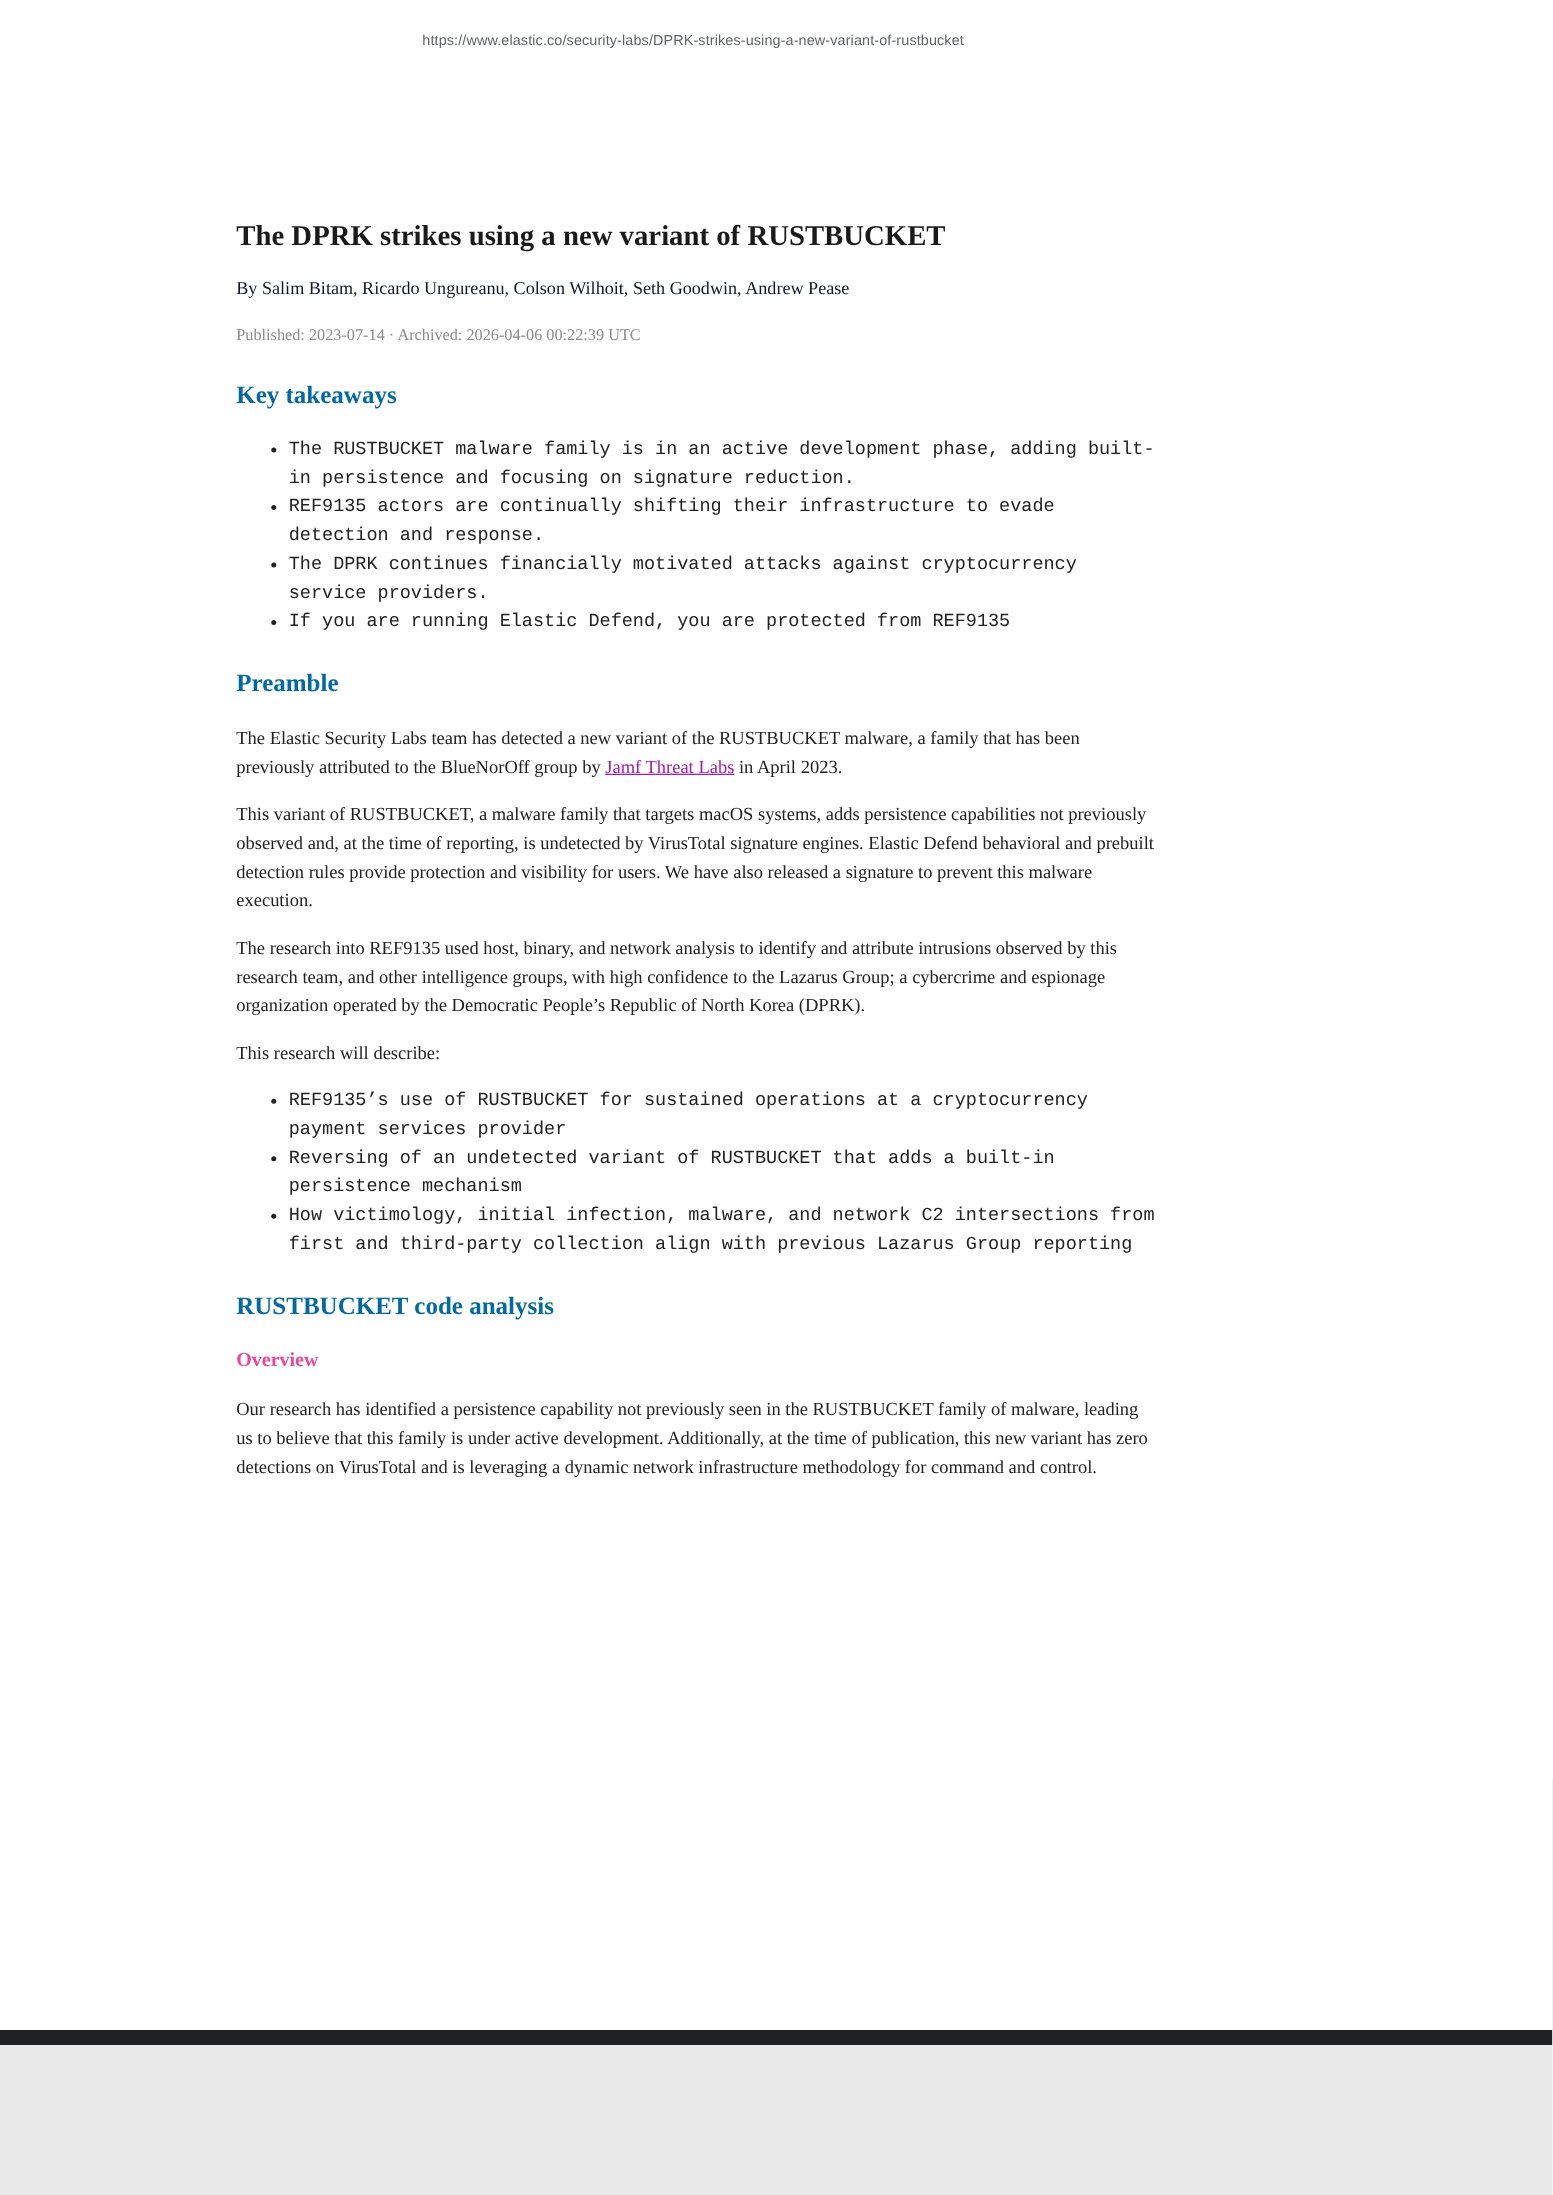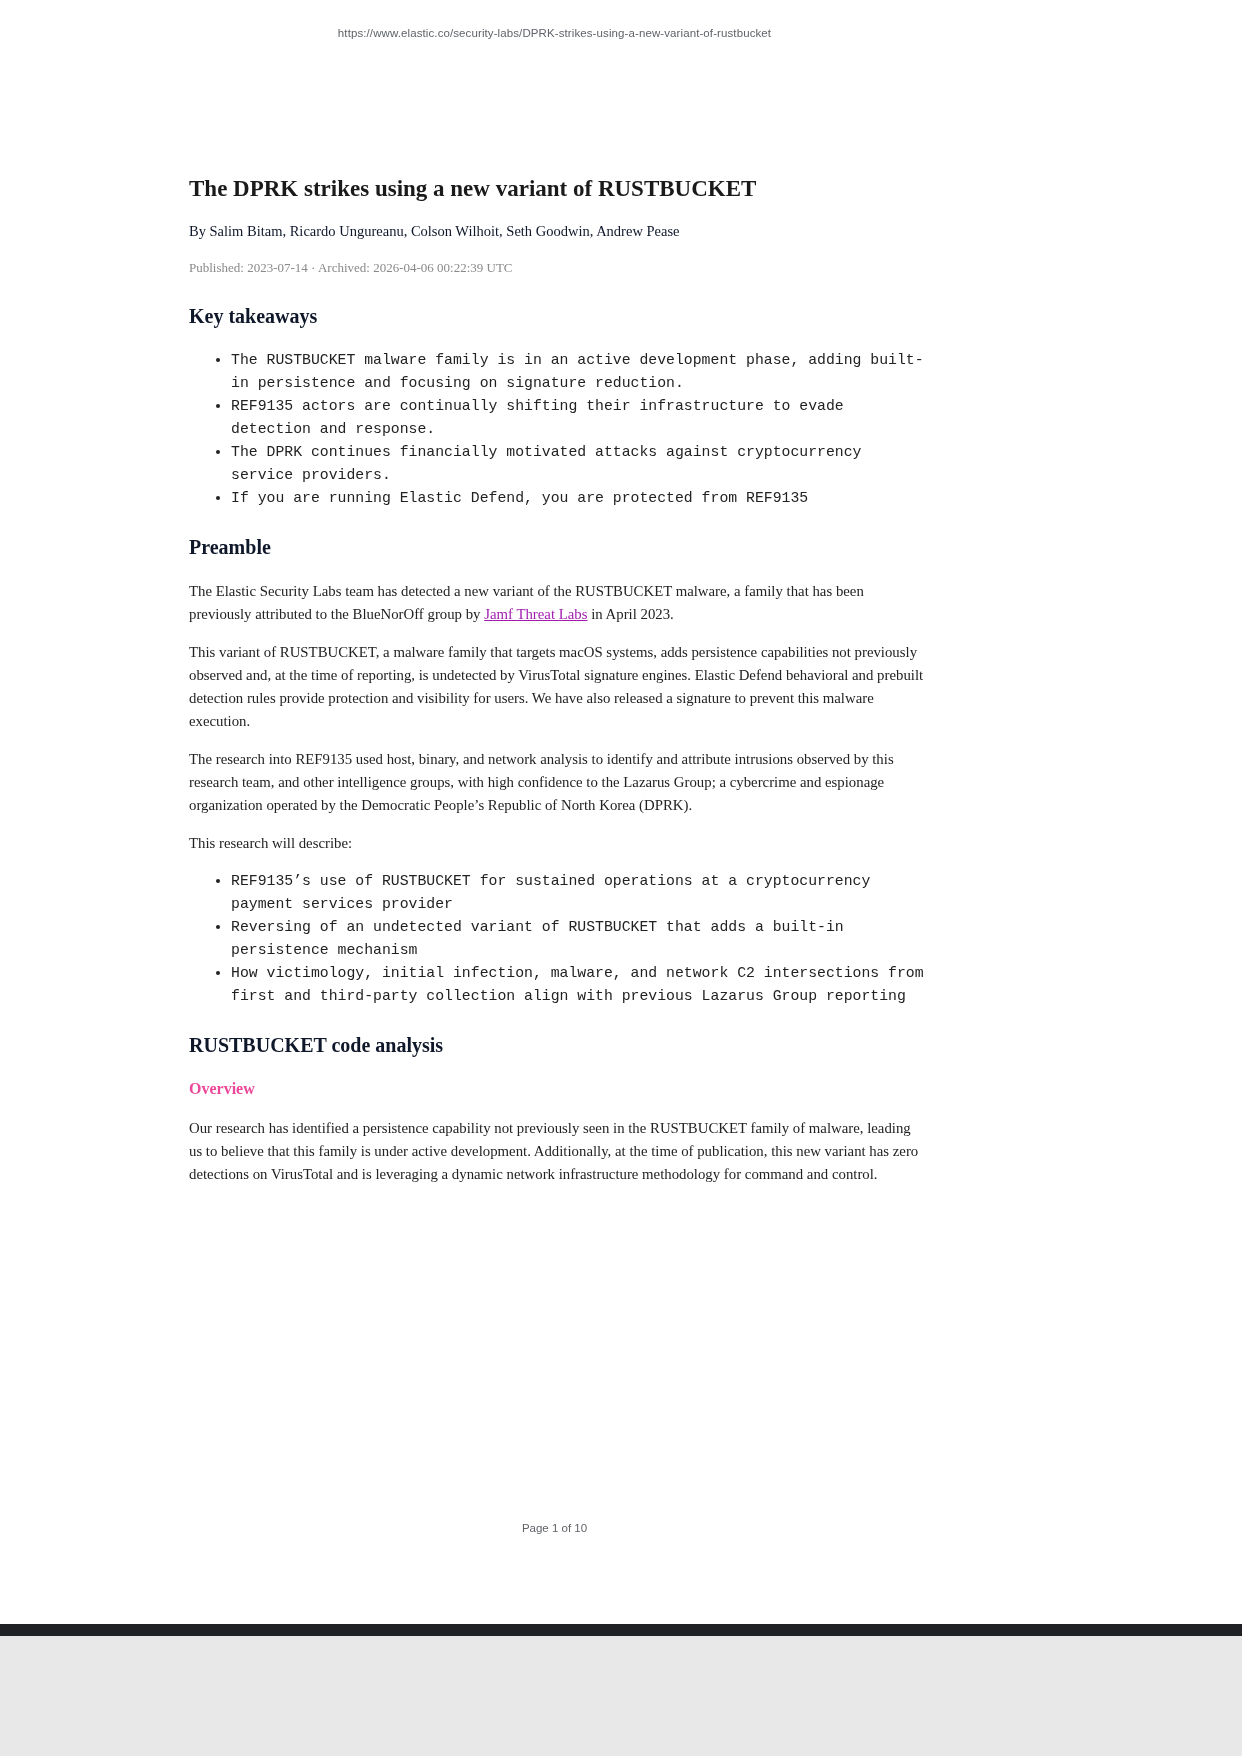--- a/index.html
+++ b/index.html
@@ -47,21 +47,21 @@
   }
   .meta {
     font-size: 13px;
     color: #8a8a8a;
     margin: 0 0 18px 0;
   }
   h2 {
     font-size: 20px;
     line-height: 26px;
     font-weight: bold;
-    color: #0f172a;
+    color: #0369a1;
     margin: 24px 0 20px 0;
   }
   h3 {
     font-size: 16px;
     line-height: 21px;
     font-weight: bold;
     color: #ec4899;
     margin: 0 0 18px 0;
   }
   p { margin: 0 0 15px 0; }
@@ -138,17 +138,16 @@
     </ul>
 
     <h2>RUSTBUCKET code analysis</h2>
 
     <h3>Overview</h3>
 
     <p>Our research has identified a persistence capability not previously seen in the RUSTBUCKET family of malware, leading us to believe that this family is under active development. Additionally, at the time of publication, this new variant has zero detections on VirusTotal and is leveraging a dynamic network infrastructure methodology for command and control.</p>
 
   </div>
 
-  <div class="print-footer">Page 1 of 10</div>
 
   <div class="bottom-bar"></div>
 
 </div>
 
 </body></html>

